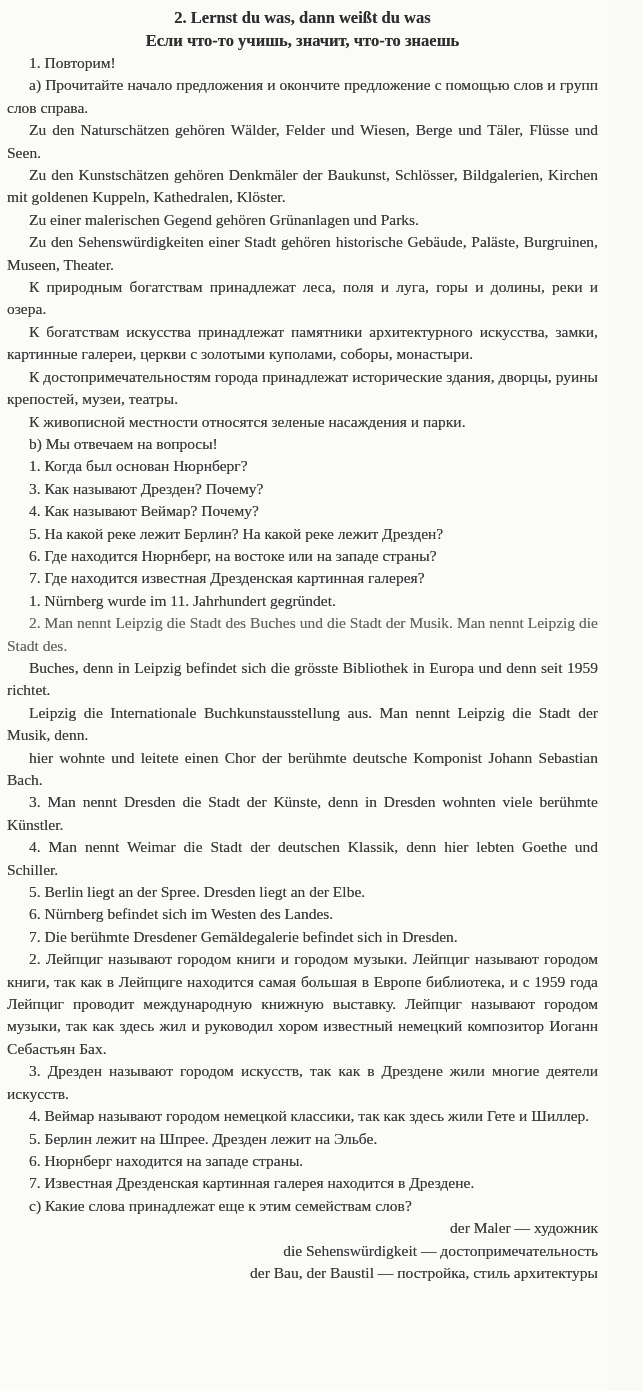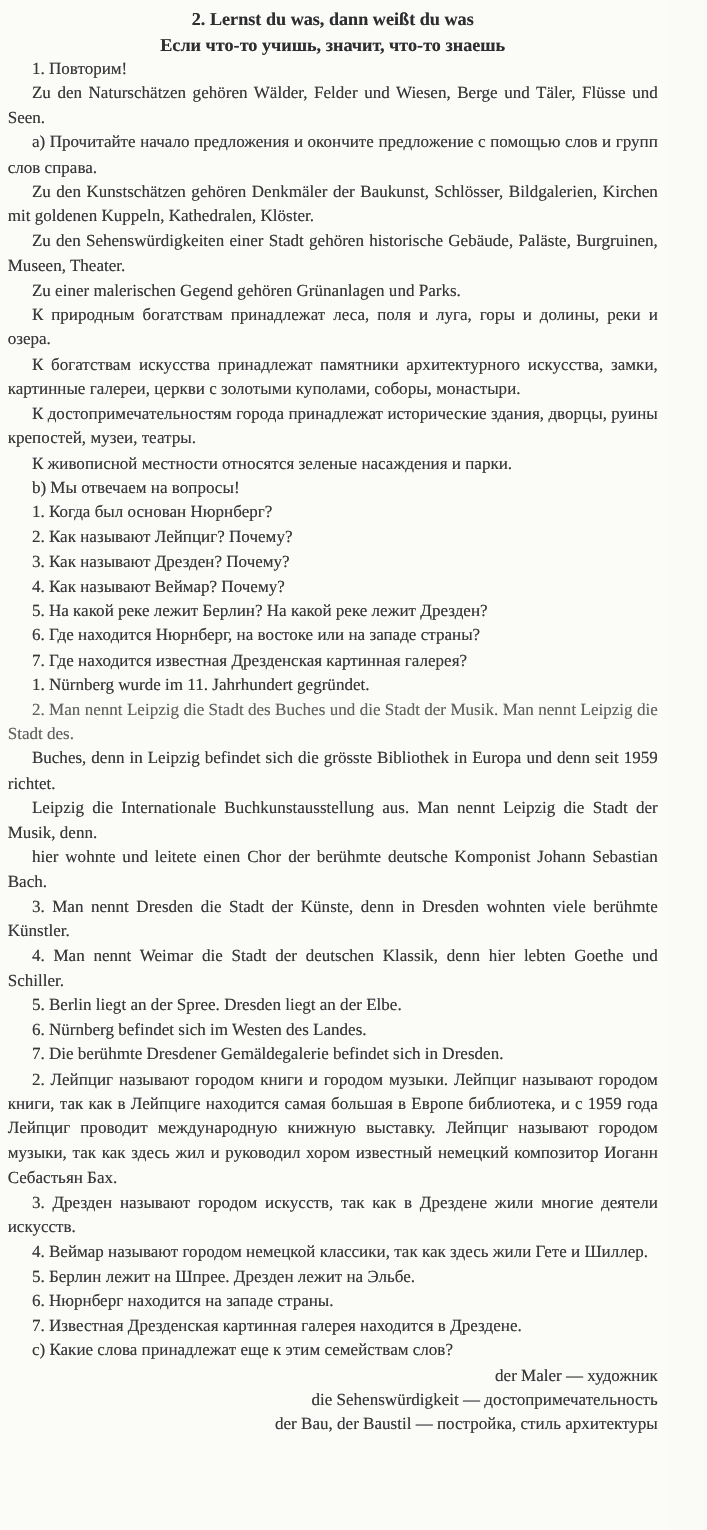--- a/index.html
+++ b/index.html
@@ -42,32 +42,31 @@
   }
 </style>
 </head>
 <body>
 
 <div class="page">
   <h1 class="title">2. Lernst du was, dann weißt du was</h1>
   <h2 class="title">Если что-то учишь, значит, что-то знаешь</h2>
 
   <p class="para">1. Повторим!</p>
+  <p class="para">a) Прочитайте начало предложения и окончите предложение с помощью слов и групп слов справа.</p>
   <p class="para">Zu den Naturschätzen gehören Wälder, Felder und Wiesen, Berge und Täler, Flüsse und Seen.</p>
-  <p class="para">a) Прочитайте начало предложения и окончите предложение с помощью слов и групп слов справа.</p>
   <p class="para">Zu den Kunstschätzen gehören Denkmäler der Baukunst, Schlösser, Bildgalerien, Kirchen mit goldenen Kuppeln, Kathedralen, Klöster.</p>
+  <p class="para">Zu einer malerischen Gegend gehören Grünanlagen und Parks.</p>
   <p class="para">Zu den Sehenswürdigkeiten einer Stadt gehören historische Gebäude, Paläste, Burgruinen, Museen, Theater.</p>
-  <p class="para">Zu einer malerischen Gegend gehören Grünanlagen und Parks.</p>
   <p class="para">К природным богатствам принадлежат леса, поля и луга, горы и долины, реки и озера.</p>
   <p class="para">К богатствам искусства принадлежат памятники архитектурного искусства, замки, картинные галереи, церкви с золотыми куполами, соборы, монастыри.</p>
   <p class="para">К достопримечательностям города принадлежат исторические здания, дворцы, руины крепостей, музеи, театры.</p>
   <p class="para">К живописной местности относятся зеленые насаждения и парки.</p>
   <p class="para">b) Мы отвечаем на вопросы!</p>
   <p class="para">1. Когда был основан Нюрнберг?</p>
-  <p class="para">2. Как называют Лейпциг? Почему?</p>
   <p class="para">3. Как называют Дрезден? Почему?</p>
   <p class="para">4. Как называют Веймар? Почему?</p>
   <p class="para">5. На какой реке лежит Берлин? На какой реке лежит Дрезден?</p>
   <p class="para">6. Где находится Нюрнберг, на востоке или на западе страны?</p>
   <p class="para">7. Где находится известная Дрезденская картинная галерея?</p>
   <p class="para">1. Nürnberg wurde im 11. Jahrhundert gegründet.</p>
   <p class="para faint">2. Man nennt Leipzig die Stadt des Buches und die Stadt der Musik. Man nennt Leipzig die Stadt des.</p>
   <p class="para">Buches, denn in Leipzig befindet sich die grösste Bibliothek in Europa und denn seit 1959 richtet.</p>
   <p class="para">Leipzig die Internationale Buchkunstausstellung aus. Man nennt Leipzig die Stadt der Musik, denn.</p>
   <p class="para">hier wohnte und leitete einen Chor der berühmte deutsche Komponist Johann Sebastian Bach.</p>

